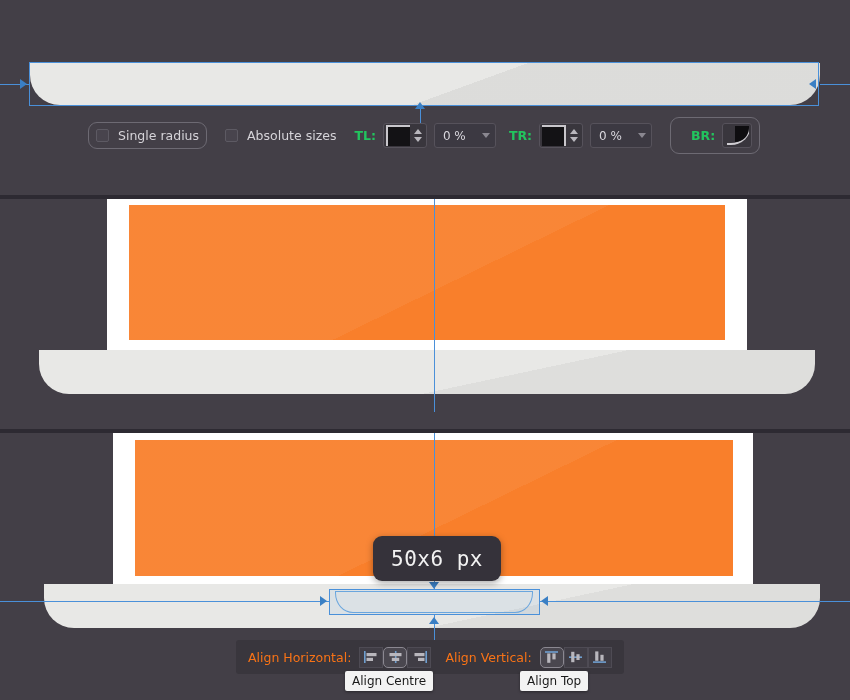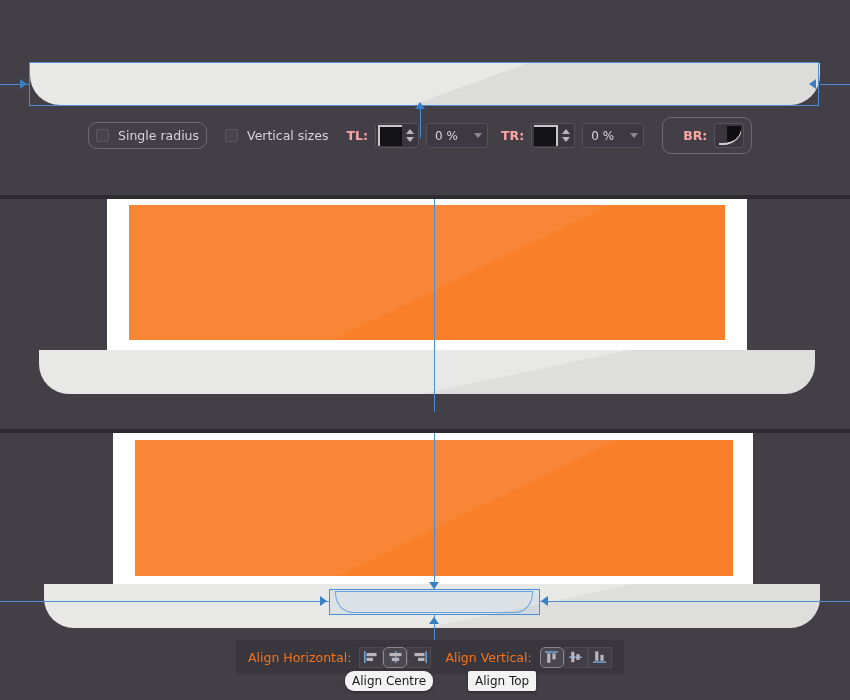--- a/index.html
+++ b/index.html
@@ -153,21 +153,21 @@
     font-size: 12.5px;
     white-space: nowrap;
   }
 
   .field-group {
     display: flex;
     align-items: center;
     gap: 7px;
   }
   .field-label {
-    color: #fca5a5;
+    color: #22c55e;
     font-size: 12.5px;
     font-weight: bold;
   }
 
   
   .corner-widget {
     display: flex;
     align-items: center;
     background: #39363d;
     border: 1px solid #56525b;
@@ -366,22 +366,22 @@
   .tooltip-lite {
     position: absolute;
     background: #f3f3f3;
     color: #1a1a1a;
     font-size: 12px;
     padding: 3px 7px;
     border-radius: 2px;
     white-space: nowrap;
     box-shadow: 0 1px 3px rgba(0,0,0,0.4);
   }
-  #tt-align-centre { left: 345px; top: 671px; border-radius: 9px; }
-  #tt-align-top { left: 468px; top: 671px; }
+  #tt-align-centre { left: 345px; top: 671px; }
+  #tt-align-top { left: 520px; top: 671px; }
 
   .align-sep { width: 14px; }
 </style>
 </head>
 <body>
 
 <div class="stage">
 
   <div class="panel-top">
 
@@ -407,21 +407,21 @@
         <div class="chk-row">
           <div class="chkbox"></div>
           <span class="chk-label">Single radius</span>
         </div>
       </div>
 
       <div class="tb-sep-wide"></div>
 
       <div class="chk-row">
         <div class="chkbox"></div>
-        <span class="chk-label">Vertical sizes</span>
+        <span class="chk-label">Absolute sizes</span>
       </div>
 
       <div class="tb-sep-wide"></div>
 
       <div class="field-group">
         <span class="field-label">TL:</span>
         <div class="corner-widget">
           <div class="corner-swatch tl"></div>
           <div class="stepper">
             <div class="up"></div>
@@ -496,20 +496,21 @@
   <div class="guide-h" style="left:0; top:601px; width:329px;"></div>
   <div class="guide-h" style="left:540px; top:601px; width:310px;"></div>
   <div class="guide-v" style="left:434px; top:433px; height:156px;"></div>
   <div class="guide-v" style="left:434px; top:615px; height:25px;"></div>
 
   <div class="arrow arrow-right" style="left:320px; top:596px;"></div>
   <div class="arrow arrow-left" style="left:541px; top:596px;"></div>
   <div class="arrow arrow-down" style="left:429px; top:582px;"></div>
   <div class="arrow arrow-up" style="left:429px; top:617px;"></div>
 
+  <div class="size-tip" id="size-tip-bottom">50x6 px</div>
 
   <div class="align-bar">
 
     <span class="align-label">Align Horizontal:</span>
 
     <div class="align-btns">
       <div class="align-btn">
         <svg width="17" height="14" viewBox="0 0 17 14">
           <rect x="1" y="1" width="1.6" height="12" fill="#6f9fd0"></rect>
           <rect x="3.5" y="3" width="10" height="3.2" fill="#b9b7bd"></rect>

